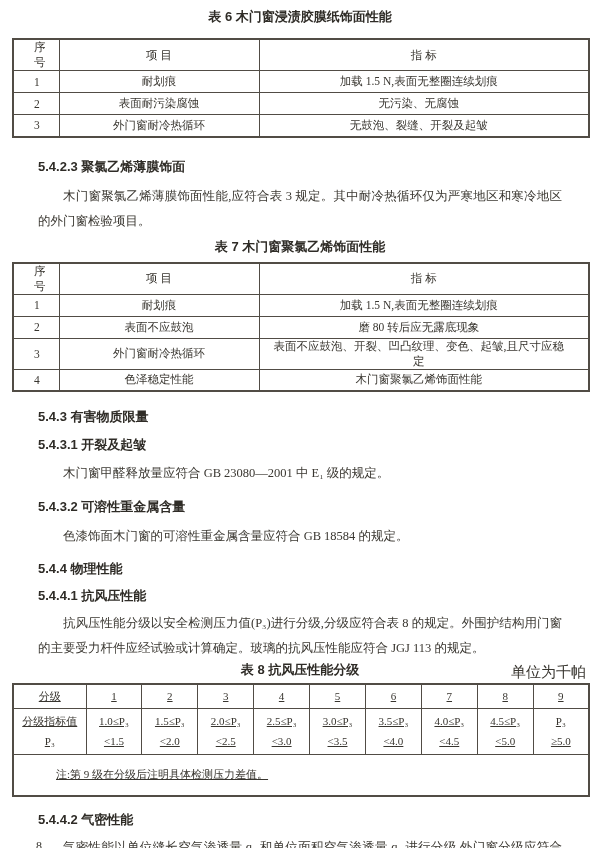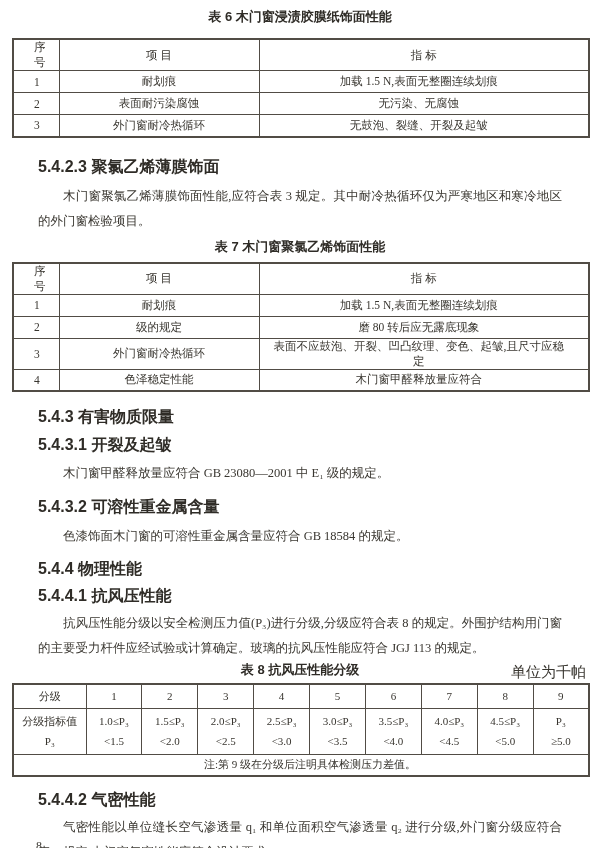--- a/index.html
+++ b/index.html
@@ -22,21 +22,21 @@
     font-family: "Liberation Sans", "DejaVu Sans", sans-serif;
     font-weight: bold;
     font-size: 13px;
     color: #2f2c27;
     height: 18px;
     line-height: 18px;
   }
   .sec-heading {
     font-family: "Liberation Sans", "DejaVu Sans", sans-serif;
     font-weight: bold;
-    font-size: 16px;
+    font-size: 13px;
     color: #2f2c27;
     height: 17px;
     line-height: 17px;
     padding-left: 26px;
   }
   .para {
     font-size: 12.5px;
     line-height: 25px;
     text-align: justify;
     text-indent: 2em;
@@ -77,35 +77,36 @@
     font-family: "Liberation Serif", "DejaVu Serif", serif;
     font-weight: normal;
   }
   table.grade-table {
     width: 576px;
     border-collapse: collapse;
     table-layout: fixed;
     font-size: 11px;
     color: #38352f;
     border: 2px solid #514c45;
+    text-decoration: underline;
   }
   table.grade-table th, table.grade-table td {
     border: 1px solid #514c45;
     text-align: center;
     vertical-align: middle;
     font-weight: normal;
     white-space: pre-line;
     padding: 0 2px;
   }
   table.grade-table tr.g-head th, table.grade-table tr.g-head td { height: 24px; }
   table.grade-table tr.g-vals th, table.grade-table tr.g-vals td { height: 46px; line-height: 20px; }
   table.grade-table td.g-note {
-    height: 22px;
-    text-align: center;
-    padding-left: 20px;
+    height: 42px;
+    text-align: left;
+    padding-left: 42px;
   }
   col.g-label { width: 73px; }
   col.g-col   { width: 55.9px; }
 
   .pagenum {
     position: absolute;
     left: 36px;
     top: 839px;
     font-size: 12px;
     color: #3a3731;
@@ -189,32 +190,32 @@
         </tr>
       </thead>
       <tbody>
         <tr>
           <td>1</td>
           <td>耐划痕</td>
           <td class="c-ind-cell">加载 1.5 N,表面无整圈连续划痕</td>
         </tr>
         <tr>
           <td>2</td>
-          <td>级的规定</td>
+          <td>表面不应鼓泡</td>
           <td class="c-ind-cell">磨 80 转后应无露底现象</td>
         </tr>
         <tr>
           <td>3</td>
           <td>外门窗耐冷热循环</td>
           <td class="c-ind-cell">表面不应鼓泡、开裂、凹凸纹理、变色、起皱,且尺寸应稳定</td>
         </tr>
         <tr>
           <td>4</td>
           <td>色泽稳定性能</td>
-          <td class="c-ind-cell">木门窗甲醛释放量应符合</td>
+          <td class="c-ind-cell">木门窗聚氯乙烯饰面性能</td>
         </tr>
       </tbody>
     </table>
 
     <div class="sec-heading mt-h543">5.4.3  有害物质限量</div>
     <div class="sec-heading mt-h5431">5.4.3.1  开裂及起皱</div>
     <p class="para mt-p2">木门窗甲醛释放量应符合 GB 23080—2001 中 E₁ 级的规定。</p>
 
     <div class="sec-heading mt-h5432">5.4.3.2  可溶性重金属含量</div>
     <p class="para mt-p3">色漆饰面木门窗的可溶性重金属含量应符合 GB 18584 的规定。</p>

